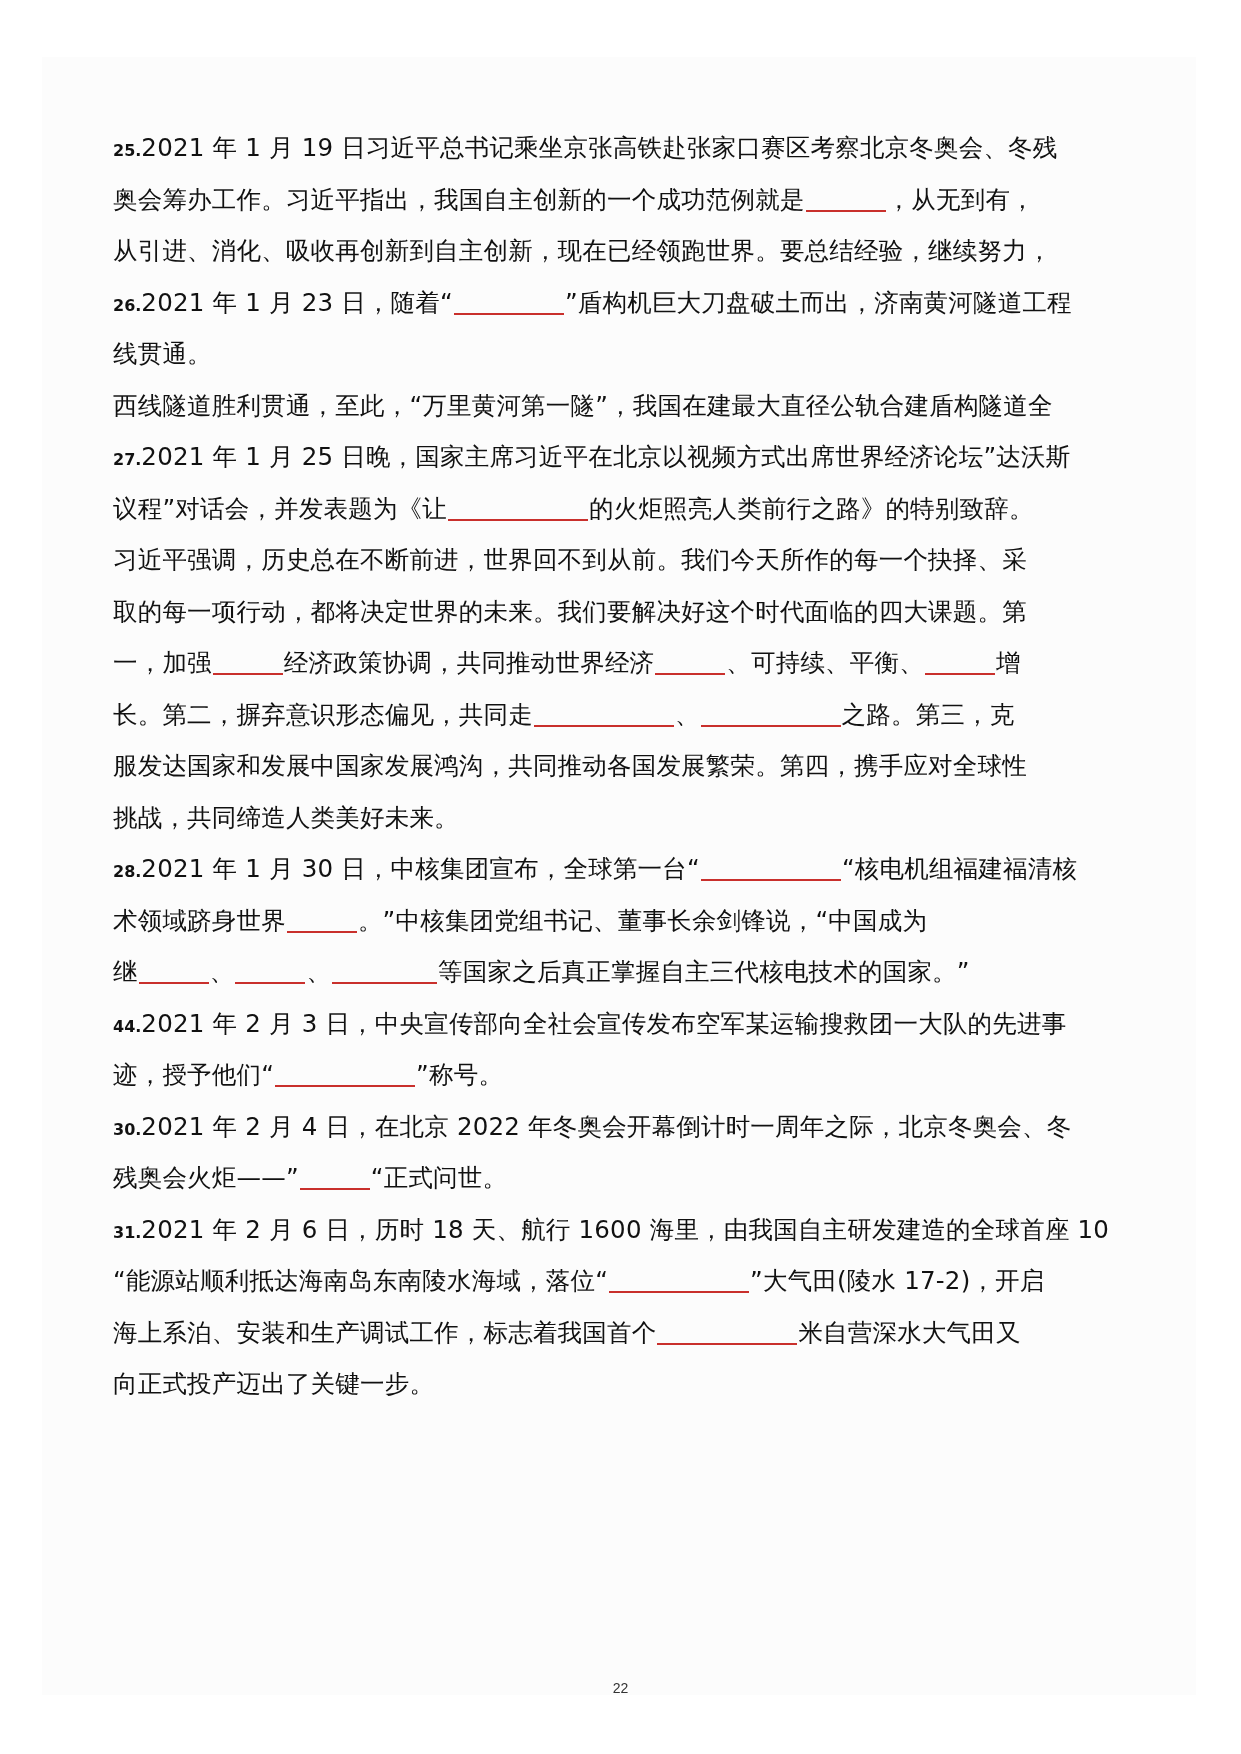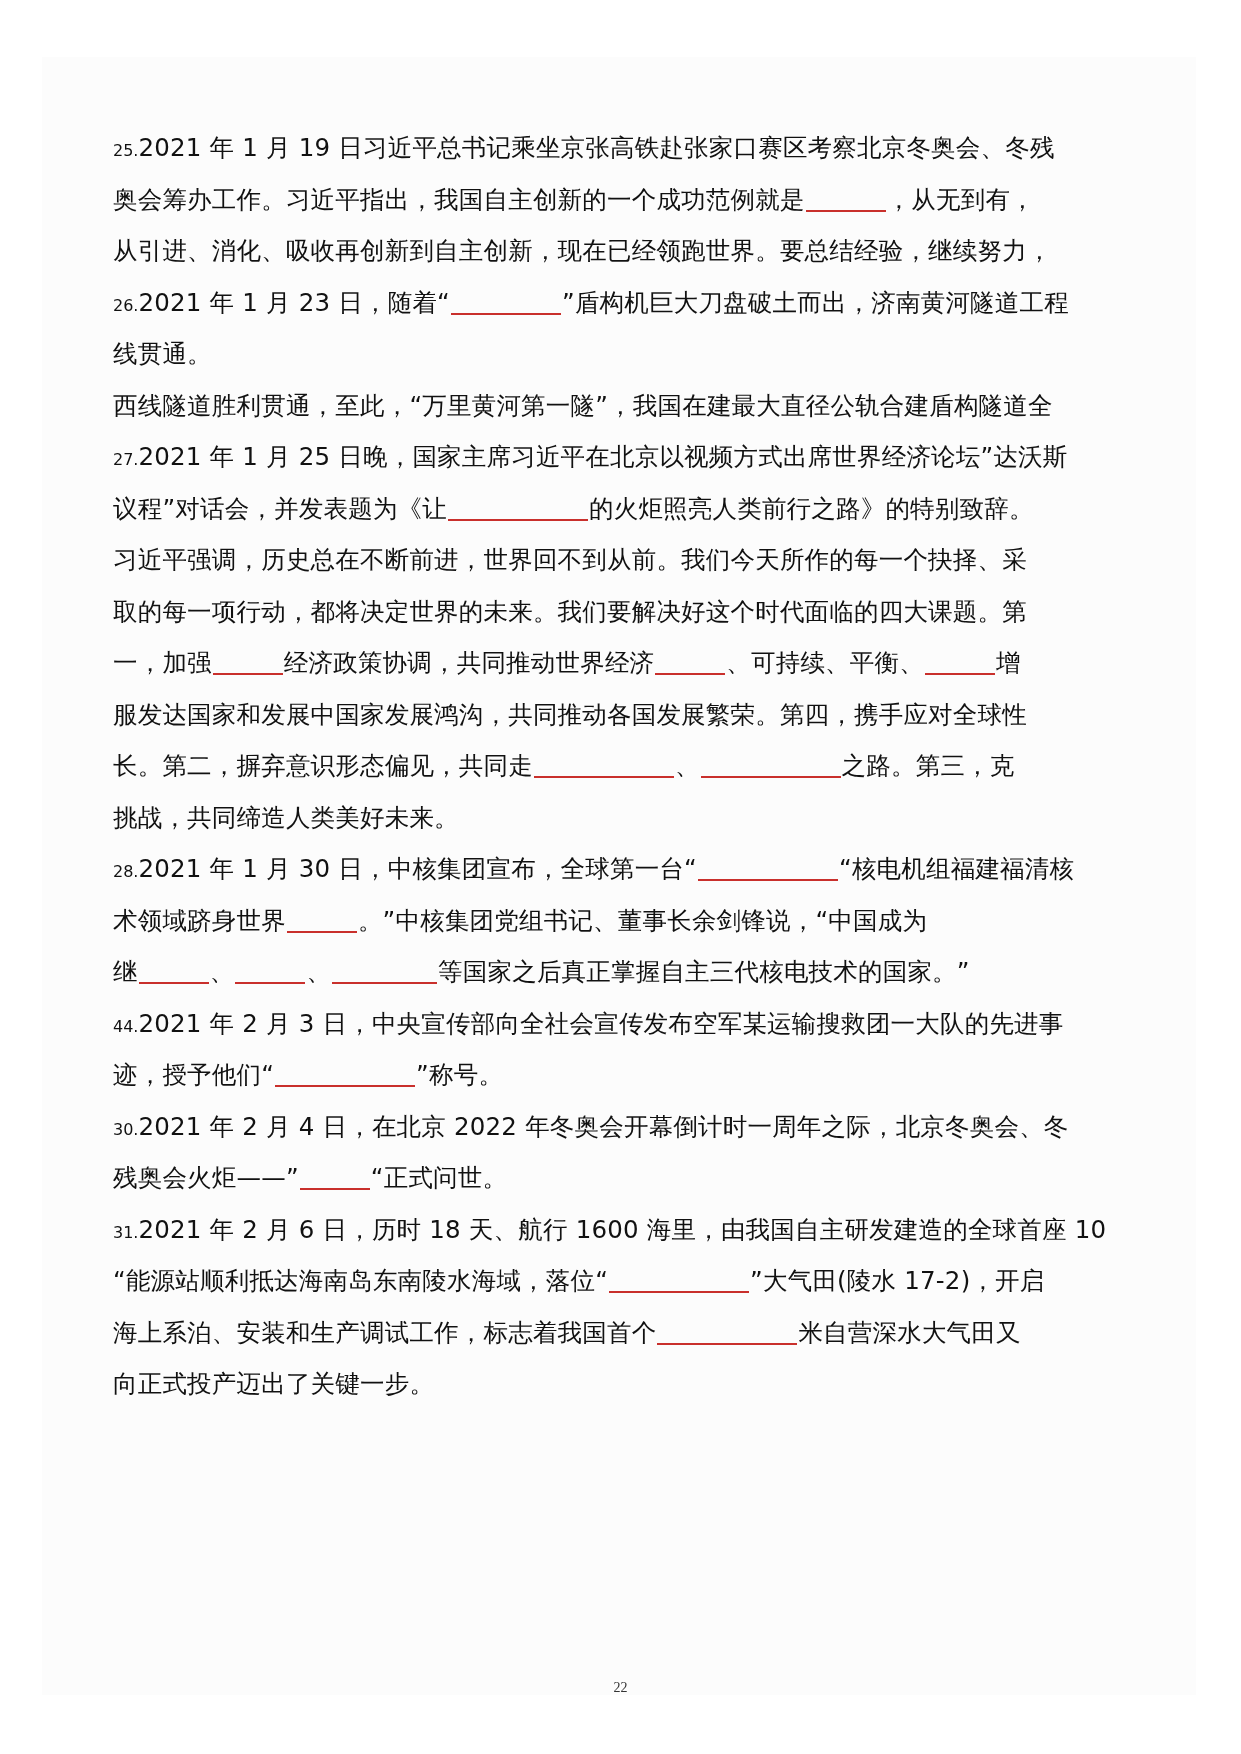--- a/index.html
+++ b/index.html
@@ -25,34 +25,35 @@
     .line {
       height: 51.5px;
       line-height: 40px;
       font-size: 24.5px;
       white-space: nowrap;
       letter-spacing: 0.2px;
     }
     .qnum {
       font-size: 16px;
       letter-spacing: 0;
+      font-weight: bold;
     }
     .blank {
       display: inline-block;
       border-bottom: 2px solid #c9302c;
       height: 24px;
       vertical-align: -4px;
       margin: 0 1px;
     }
     .page-number {
       position: absolute;
       left: 0; width: 1241px;
       top: 1680px;
       text-align: center;
-      font-family: Liberation Serif, serif;
+      font-family: Liberation Sans, sans-serif;
       font-size: 14px;
       color: #333333;
     }
   </style>
 </head>
 <body>
 
 <div class="page"></div>
 
 <div class="content" id="content">
@@ -65,22 +66,22 @@
       <div class="line"><span class="qnum">26.</span><span>2021 年 1 月 23 日，随着“</span><span class="blank" style="width: 110px; border-bottom-color: rgb(201, 48, 44);"></span><span>”盾构机巨大刀盘破土而出，济南黄河隧道工程</span></div>
       <div class="line"><span>线贯通。</span></div>
       <div class="line"><span>西线隧道胜利贯通，至此，“万里黄河第一隧”，我国在建最大直径公轨合建盾构隧道全</span></div>
     </div>
     <div>
       <div class="line"><span class="qnum">27.</span><span>2021 年 1 月 25 日晚，国家主席习近平在北京以视频方式出席世界经济论坛”达沃斯</span></div>
       <div class="line"><span>议程”对话会，并发表题为《让</span><span class="blank" style="width: 140px; border-bottom-color: rgb(201, 48, 44);"></span><span>的火炬照亮人类前行之路》的特别致辞。</span></div>
       <div class="line"><span>习近平强调，历史总在不断前进，世界回不到从前。我们今天所作的每一个抉择、采</span></div>
       <div class="line"><span>取的每一项行动，都将决定世界的未来。我们要解决好这个时代面临的四大课题。第</span></div>
       <div class="line"><span>一，加强</span><span class="blank" style="width: 70px; border-bottom-color: rgb(201, 48, 44);"></span><span>经济政策协调，共同推动世界经济</span><span class="blank" style="width: 70px; border-bottom-color: rgb(201, 48, 44);"></span><span>、可持续、平衡、</span><span class="blank" style="width: 70px; border-bottom-color: rgb(201, 48, 44);"></span><span>增</span></div>
+      <div class="line"><span>长。第二，摒弃意识形态偏见，共同走</span><span class="blank" style="width: 140px; border-bottom-color: rgb(201, 48, 44);"></span><span>、</span><span class="blank" style="width: 140px; border-bottom-color: rgb(201, 48, 44);"></span><span>之路。第三，克</span></div>
       <div class="line"><span>服发达国家和发展中国家发展鸿沟，共同推动各国发展繁荣。第四，携手应对全球性</span></div>
-      <div class="line"><span>长。第二，摒弃意识形态偏见，共同走</span><span class="blank" style="width: 140px; border-bottom-color: rgb(201, 48, 44);"></span><span>、</span><span class="blank" style="width: 140px; border-bottom-color: rgb(201, 48, 44);"></span><span>之路。第三，克</span></div>
       <div class="line"><span>挑战，共同缔造人类美好未来。</span></div>
     </div>
     <div>
       <div class="line"><span class="qnum">28.</span><span>2021 年 1 月 30 日，中核集团宣布，全球第一台“</span><span class="blank" style="width: 140px; border-bottom-color: rgb(201, 48, 44);"></span><span>“核电机组福建福清核</span></div>
       <div class="line"><span>术领域跻身世界</span><span class="blank" style="width: 70px; border-bottom-color: rgb(201, 48, 44);"></span><span>。”中核集团党组书记、董事长余剑锋说，“中国成为</span></div>
       <div class="line"><span>继</span><span class="blank" style="width: 70px; border-bottom-color: rgb(201, 48, 44);"></span><span>、</span><span class="blank" style="width: 70px; border-bottom-color: rgb(201, 48, 44);"></span><span>、</span><span class="blank" style="width: 105px; border-bottom-color: rgb(201, 48, 44);"></span><span>等国家之后真正掌握自主三代核电技术的国家。”</span></div>
     </div>
     <div>
       <div class="line"><span class="qnum">44.</span><span>2021 年 2 月 3 日，中央宣传部向全社会宣传发布空军某运输搜救团一大队的先进事</span></div>
       <div class="line"><span>迹，授予他们“</span><span class="blank" style="width: 140px; border-bottom-color: rgb(201, 48, 44);"></span><span>”称号。</span></div>

